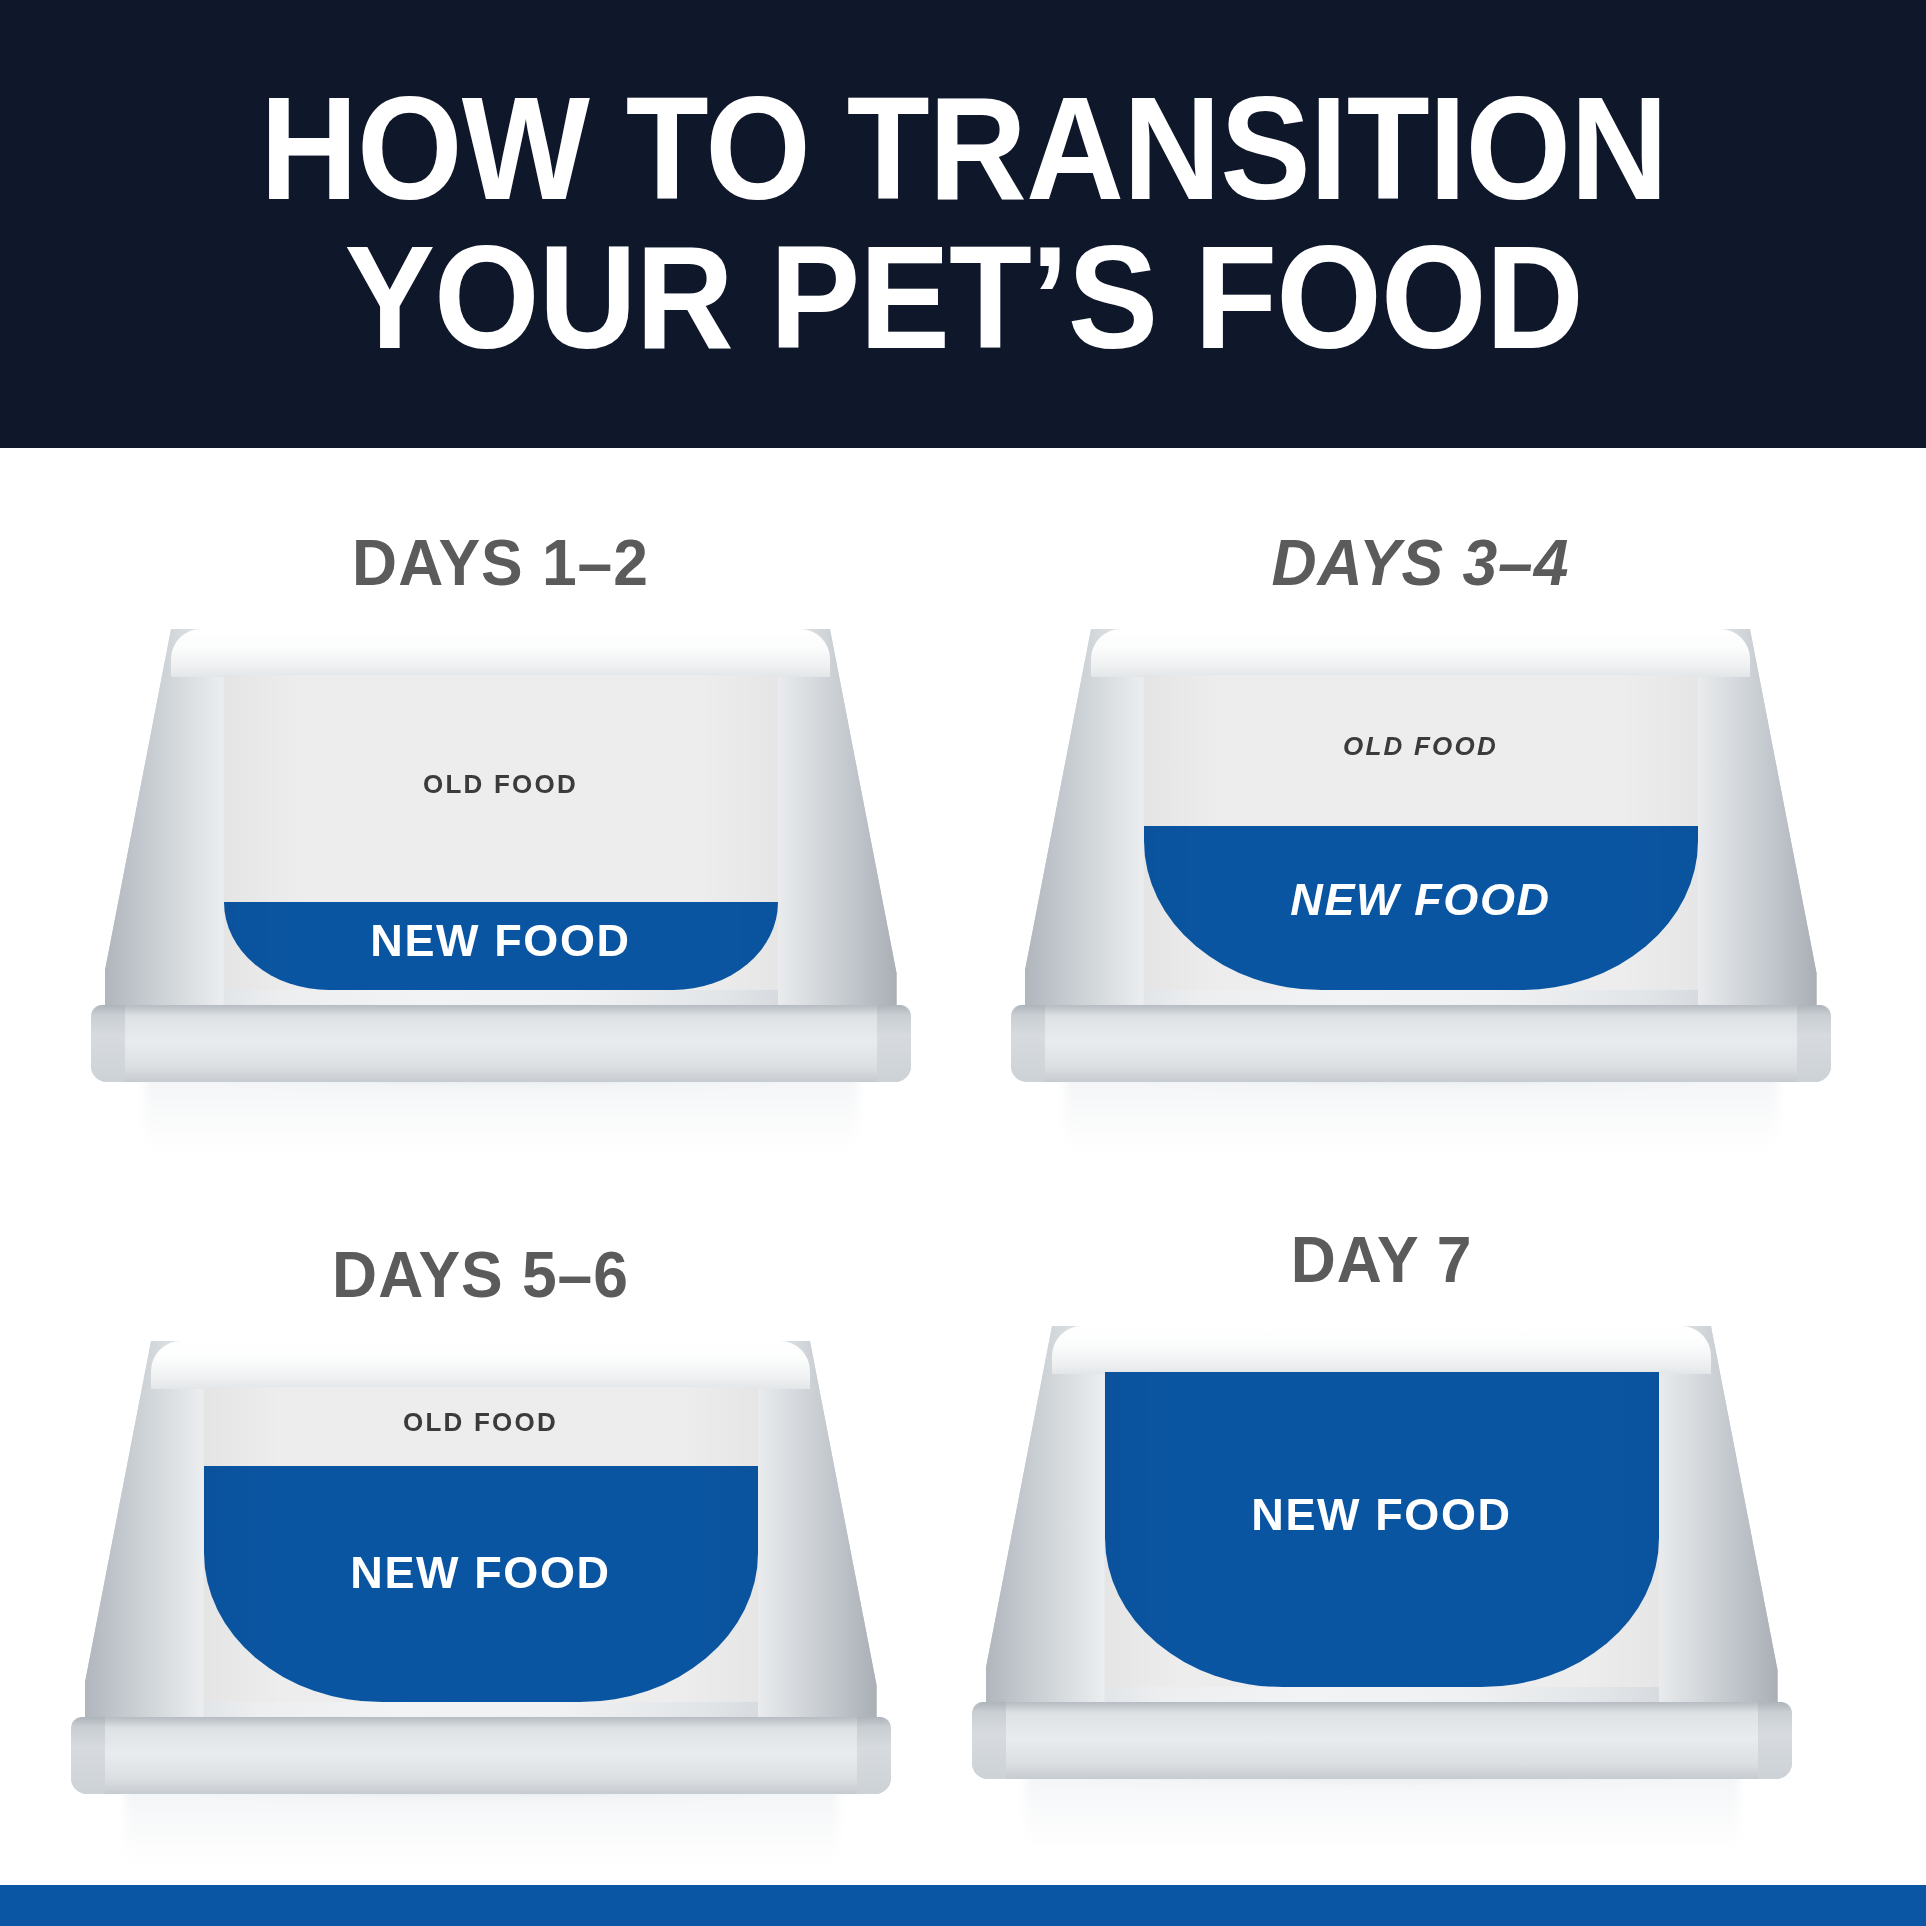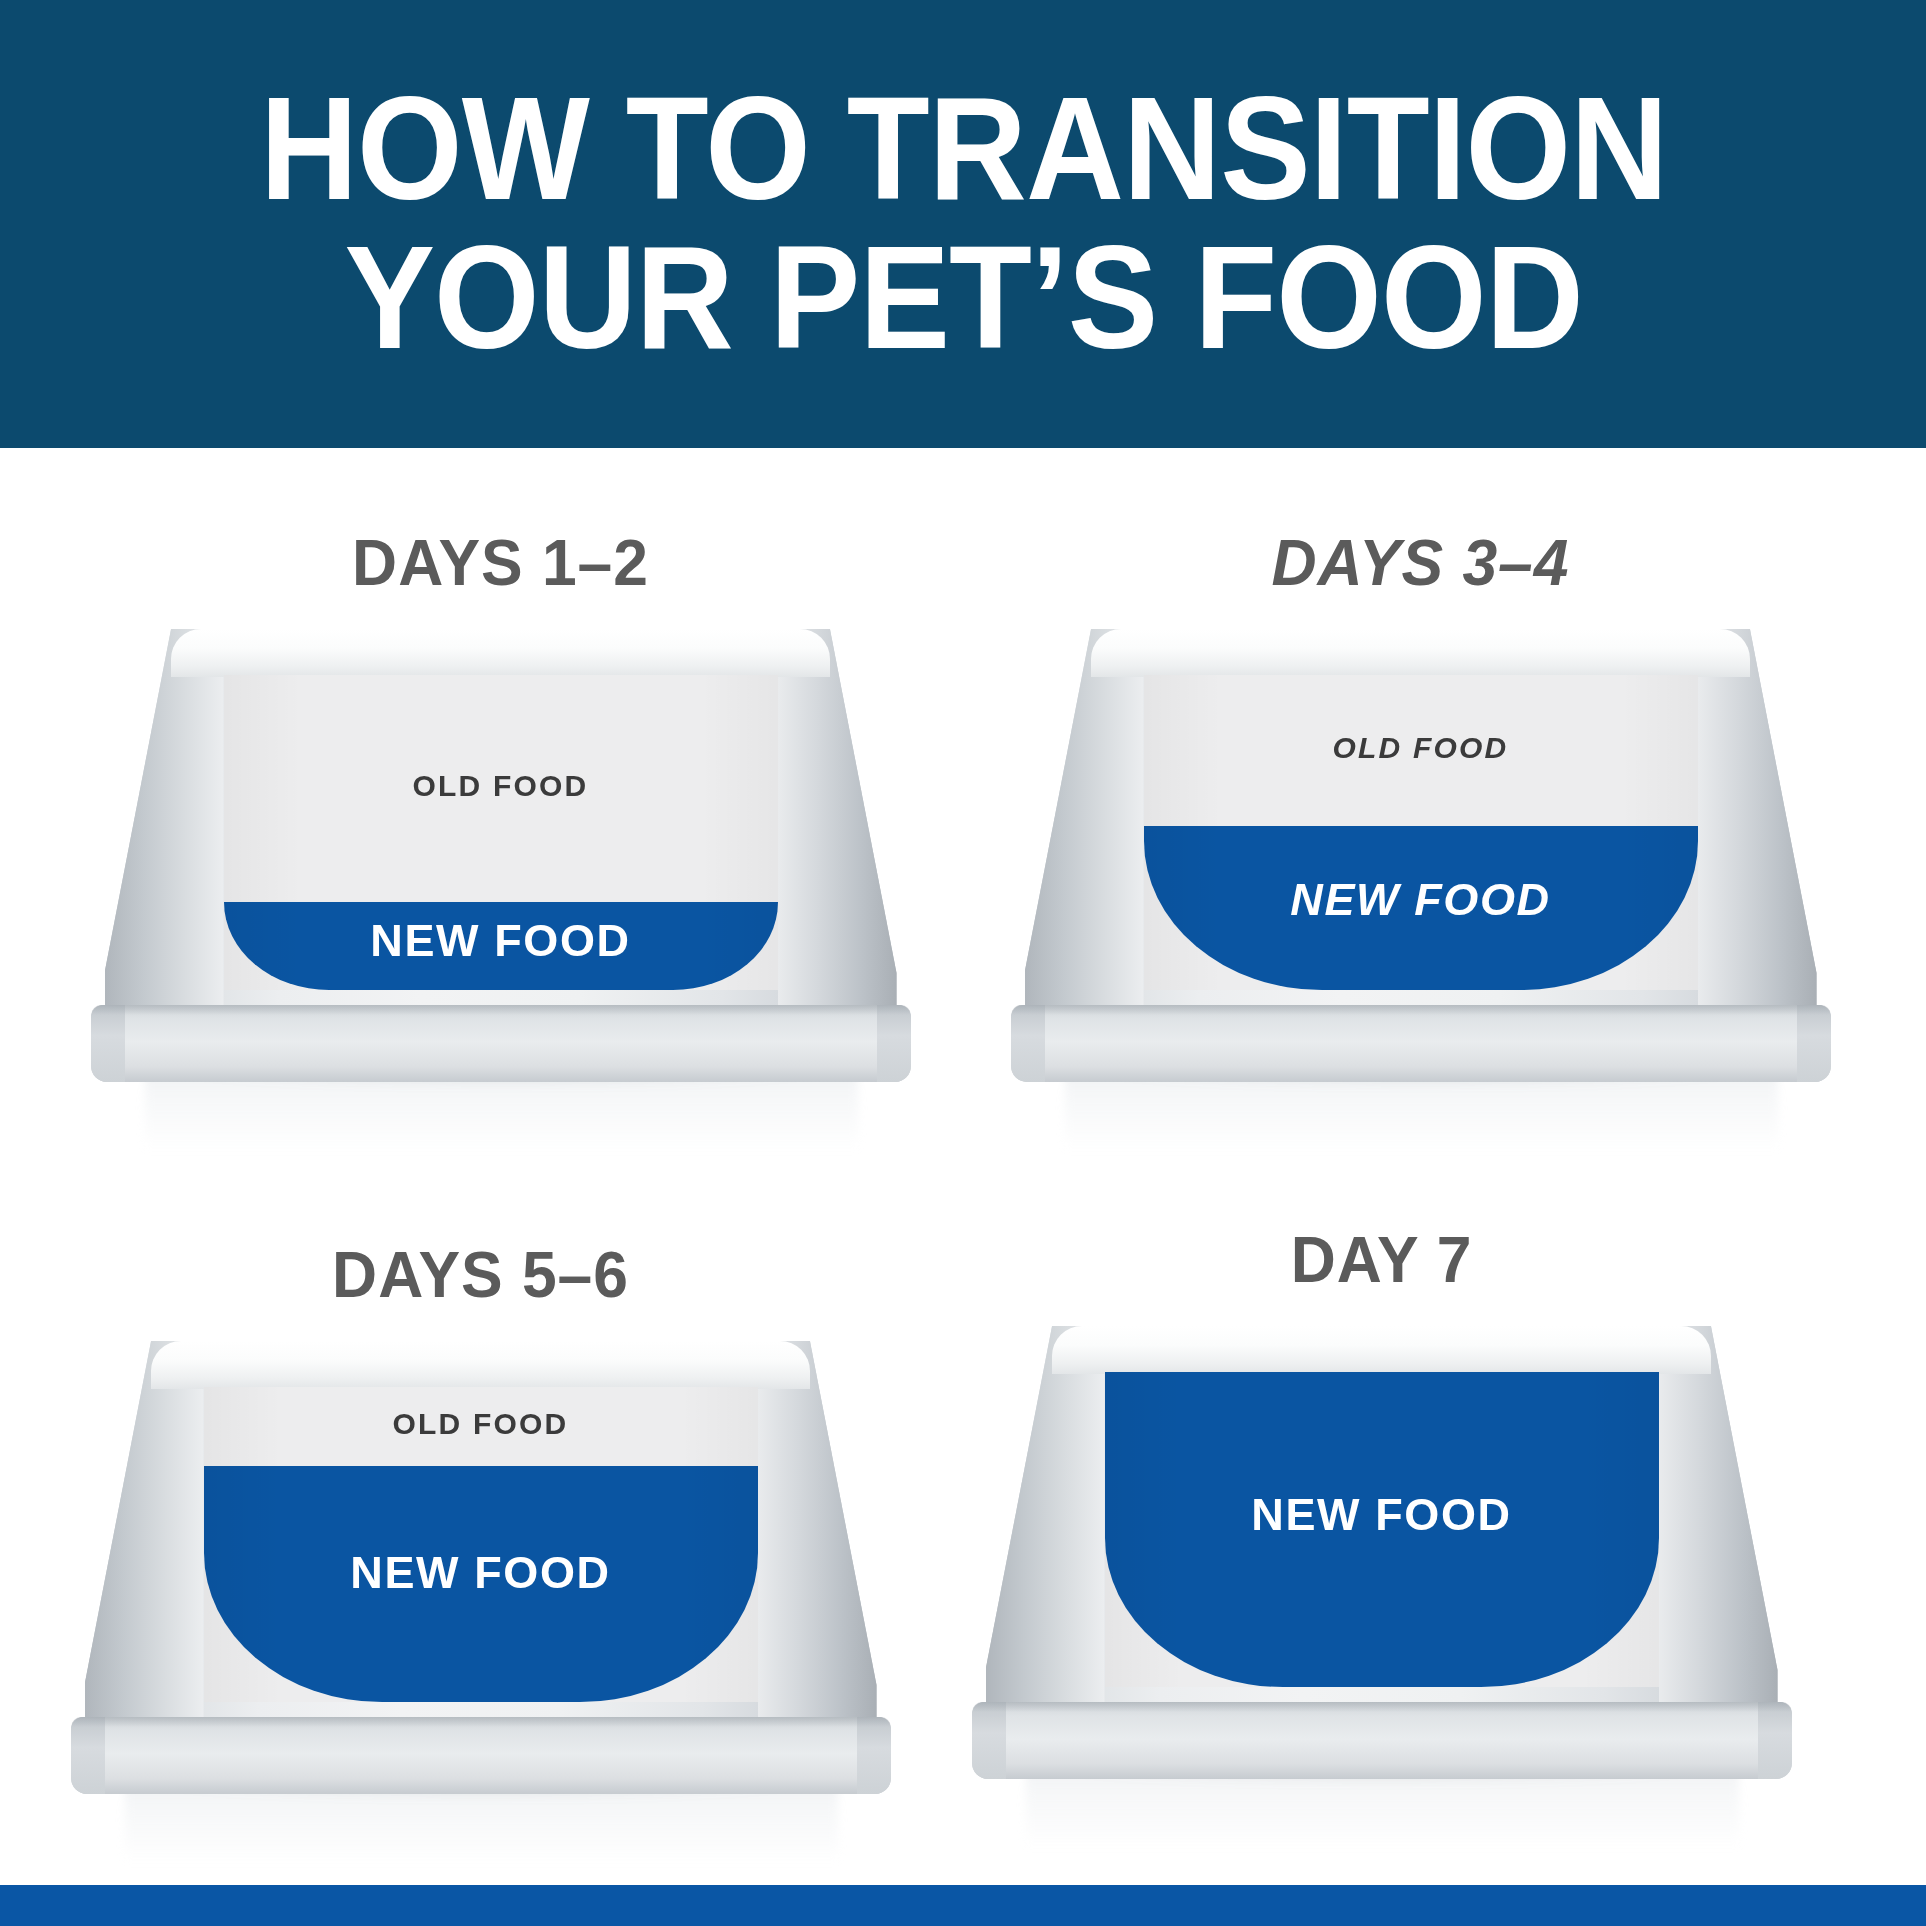--- a/index.html
+++ b/index.html
@@ -15,21 +15,21 @@
     font-family: "Liberation Sans", sans-serif;
     -webkit-font-smoothing: antialiased;
   }
 
   
   .header-banner {
     position: absolute;
     left: 0; top: 0;
     width: 1927px;
     height: 448px;
-    background: #0c4a6e;
+    background: #0f172a;
     display: flex;
     align-items: center;
     justify-content: center;
   }
   .header-title {
     color: #ffffff;
     font-size: 146px;
     line-height: 1.02;
     font-weight: bold;
     text-align: center;
@@ -219,21 +219,21 @@
     position: absolute;
     left: 0;
     width: 100%;
     text-align: center;
     font-weight: bold;
     z-index: 4;
     white-space: nowrap;
   }
   .food-label.old {
     color: #3B3B3B;
-    font-size: 30px;
+    font-size: 26px;
     letter-spacing: 2.2px;
   }
   .food-label.new {
     color: #ffffff;
     font-size: 45px;
     letter-spacing: 1.6px;
   }
 
   
   .bowl-base {

